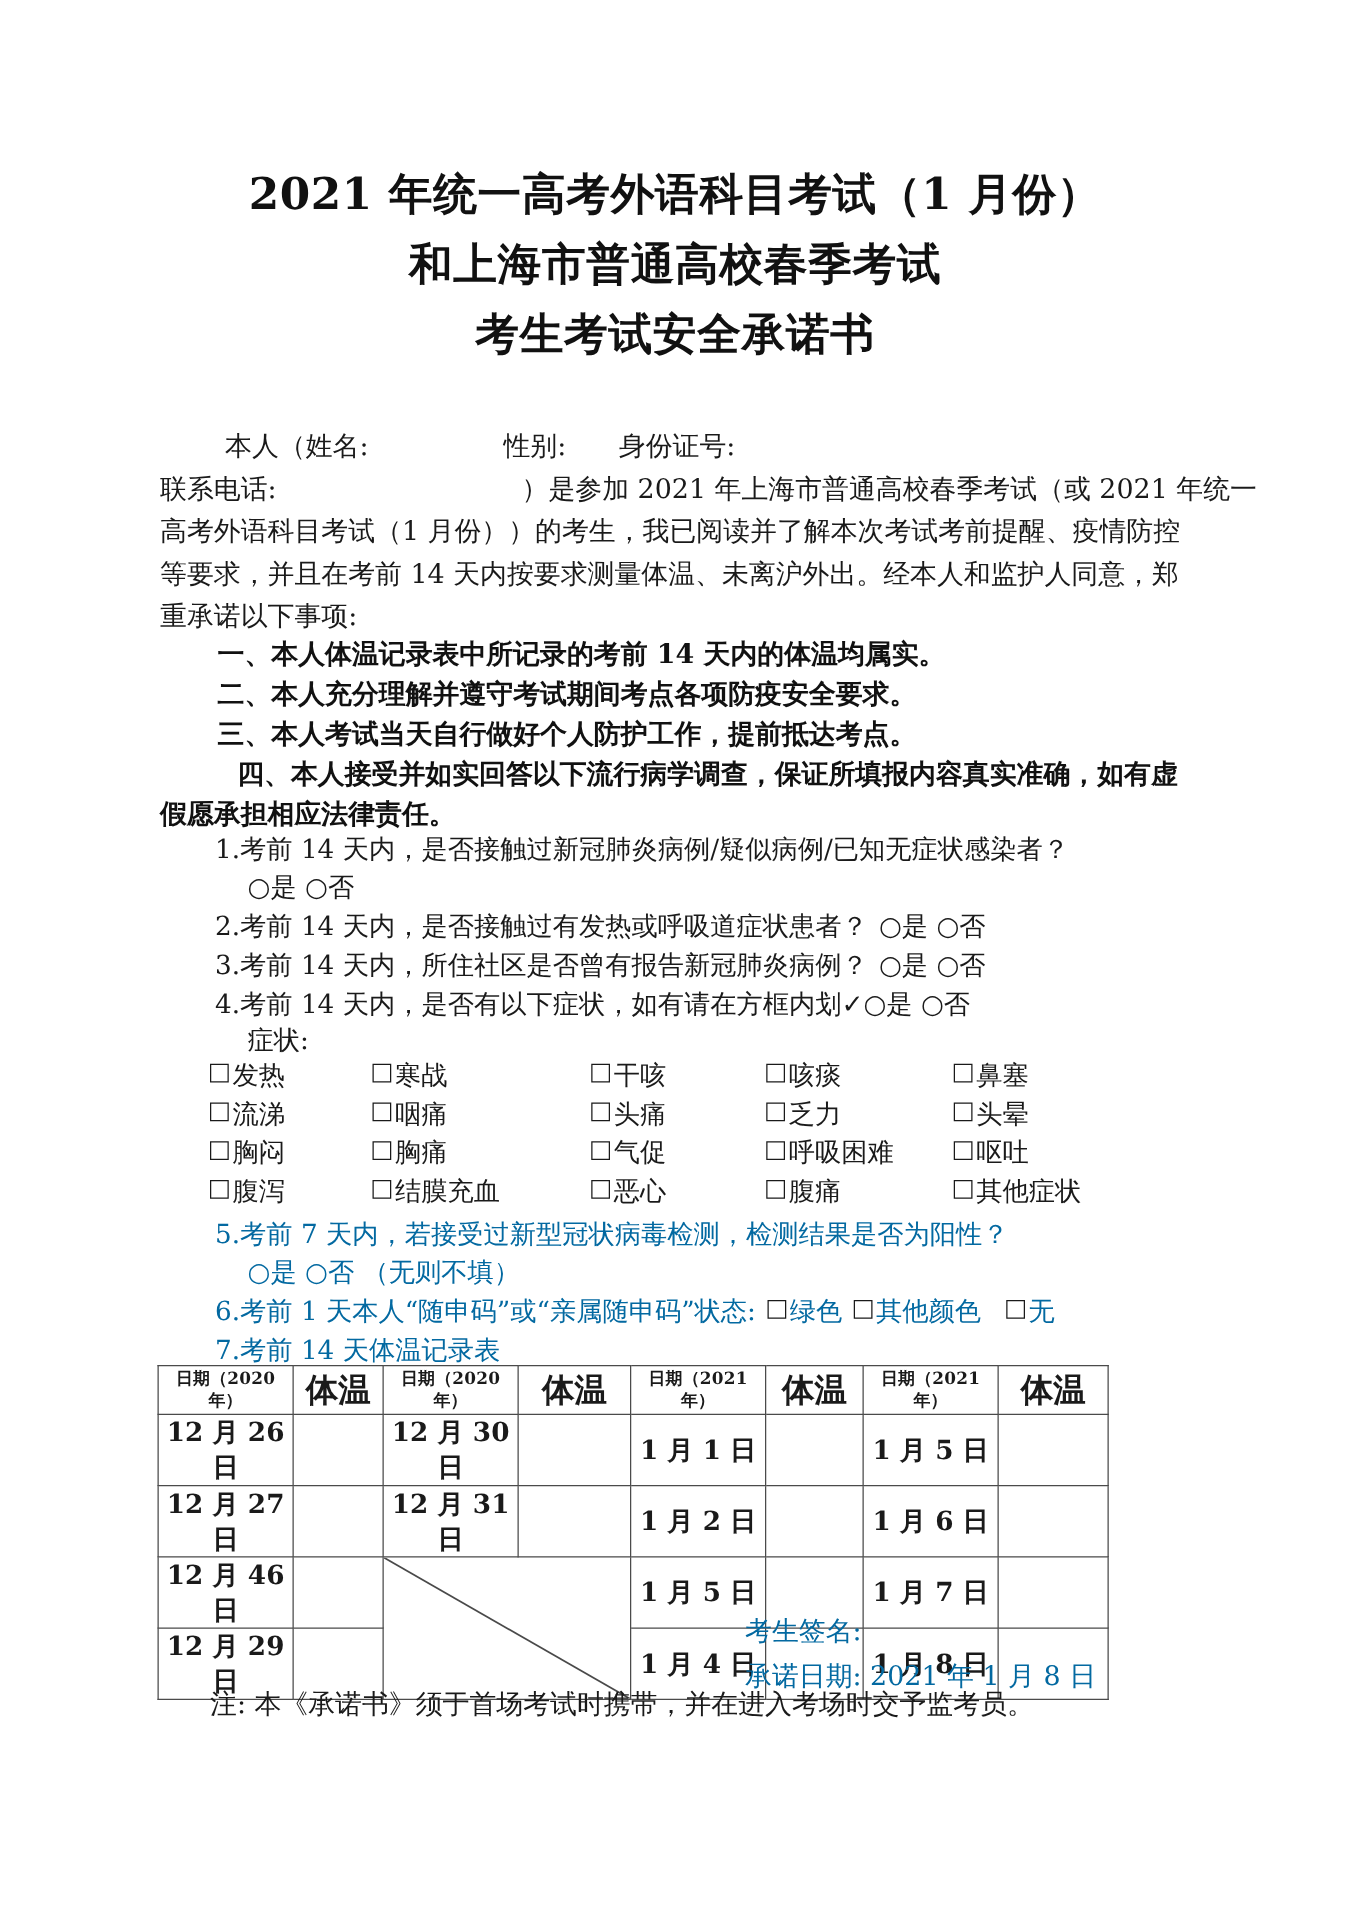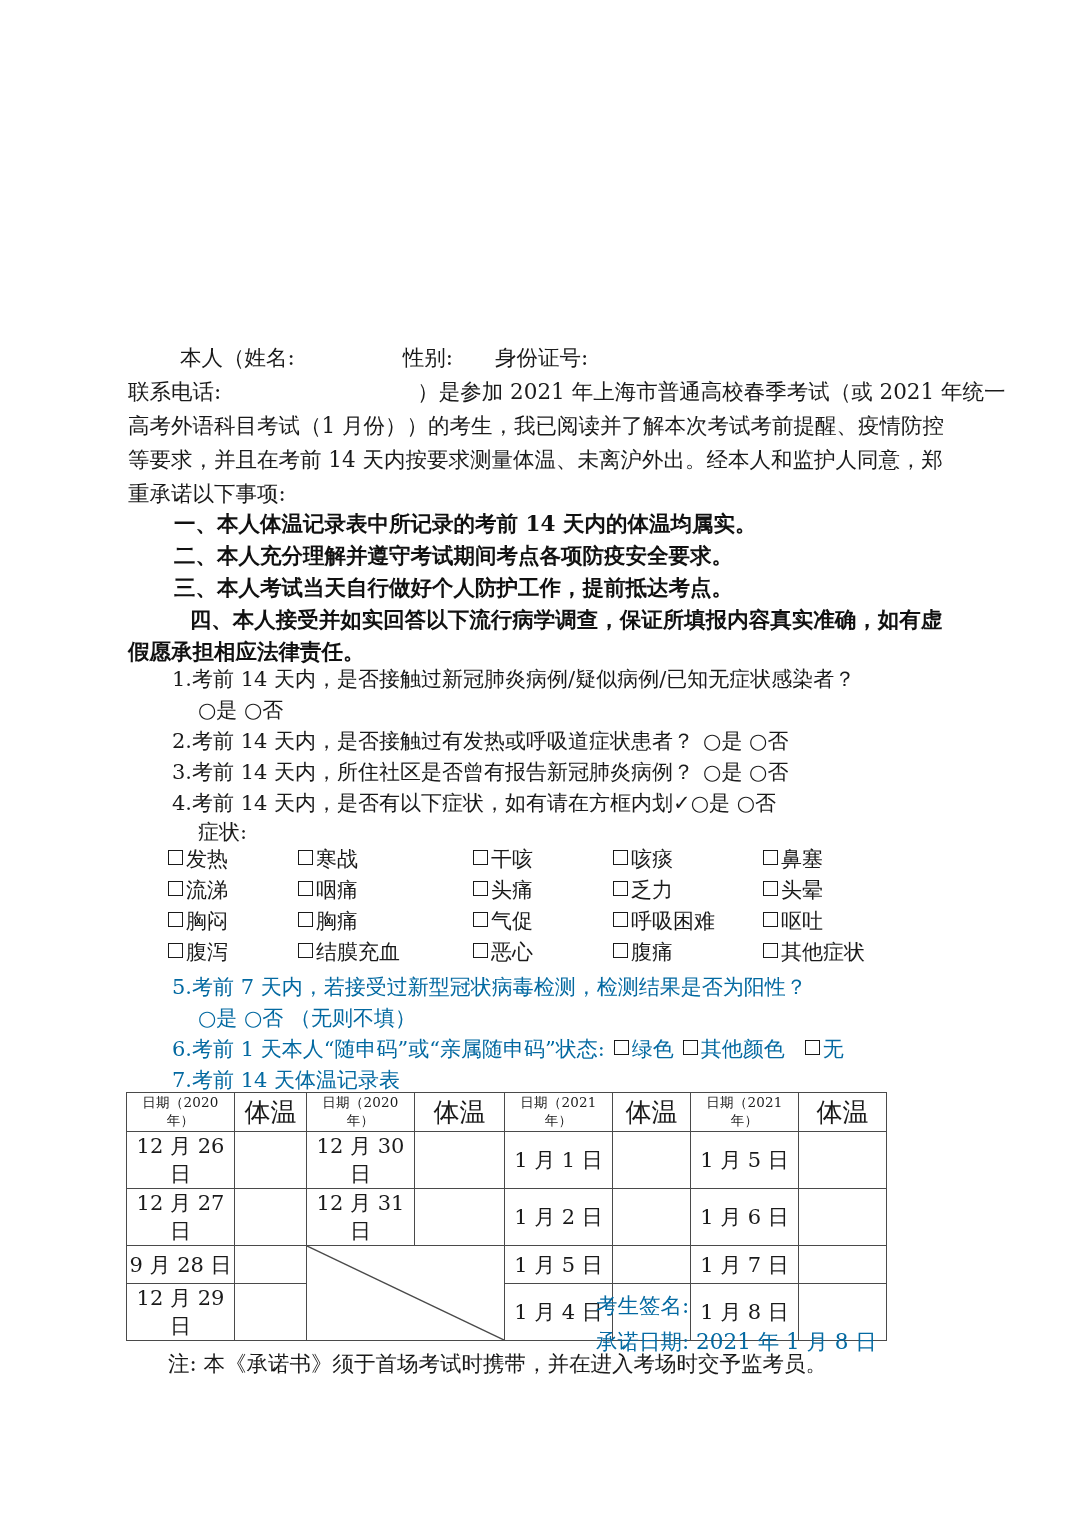--- a/index.html
+++ b/index.html
@@ -97,21 +97,20 @@
   .sym-grid {
     position: absolute;
     left: 168px;
     top: 845px;
     width: 812px;
     display: grid;
     grid-template-columns: 130px 175px 140px 150px 160px;
     grid-auto-rows: 31px;
     font-size: 21px;
     color: #1a1a1a;
-    font-family: Liberation Mono, monospace;
   }
   .sym-cell { white-space: nowrap; line-height: 31px; }
   .cbx {
     display: inline-block;
     width: 13px;
     height: 13px;
     border: 1.4px solid #1a1a1a;
     margin-right: 3px;
     vertical-align: 1px;
   }
@@ -134,21 +133,21 @@
     top: 1092px;
     width: 760px;
     border-collapse: collapse;
     table-layout: fixed;
   }
   .temp-table td, .temp-table th {
     border: 1.3px solid #4a4a4a;
     padding: 0;
     text-align: center;
     vertical-align: middle;
-    font-weight: normal;
+    font-weight: bold;
     color: #1a1a1a;
     margin-left: 30px;
   }
   .temp-table thead th { height: 38px; }
   .temp-table tbody td { height: 37px; font-size: 21px; }
   .th-date { font-size: 13.5px; letter-spacing: 0.2px; }
   .th-temp { font-size: 26px; }
   .merged-diag {
     position: relative;
     overflow: hidden;
@@ -178,20 +177,25 @@
     line-height: 32px;
     color: #1a1a1a;
     white-space: nowrap;
   }
 </style>
 </head>
 <body>
 
 <div class="page">
 
+  <div class="title-block">
+    <div class="title-line">2021 年统一高考外语科目考试（1 月份）</div>
+    <div class="title-line">和上海市普通高校春季考试</div>
+    <div class="title-line">考生考试安全承诺书</div>
+  </div>
 
   <div class="intro">
     <div class="line ind"><span>本人（姓名:</span><span class="gap-lg"></span><span>性别:</span><span class="gap-md"></span><span>身份证号:</span></div>
     <div class="line"><span>联系电话:</span><span class="gap-xl"></span><span>）是参加 2021 年上海市普通高校春季考试（或 2021 年统一</span></div>
     <div class="line">高考外语科目考试（1 月份））的考生，我已阅读并了解本次考试考前提醒、疫情防控</div>
     <div class="line">等要求，并且在考前 14 天内按要求测量体温、未离沪外出。经本人和监护人同意，郑</div>
     <div class="line">重承诺以下事项:</div>
   </div>
 
   <div class="commitments">
@@ -283,21 +287,21 @@
         <td>12 月 27 日</td>
         <td></td>
         <td>12 月 31 日</td>
         <td></td>
         <td>1 月 2 日</td>
         <td></td>
         <td>1 月 6 日</td>
         <td></td>
       </tr>
       <tr>
-        <td>9 月 28 日</td>
+        <td>12 月 46 日</td>
         <td></td>
         <td class="merged-diag" colspan="2" rowspan="2">
           <svg viewBox="0 0 198 74" preserveAspectRatio="none">
             <line x1="0" y1="0" x2="198" y2="74" stroke="#4a4a4a" stroke-width="1.4" vector-effect="non-scaling-stroke"></line>
           </svg>
         </td>
         <td>1 月 5 日</td>
         <td></td>
         <td>1 月 7 日</td>
         <td></td>

